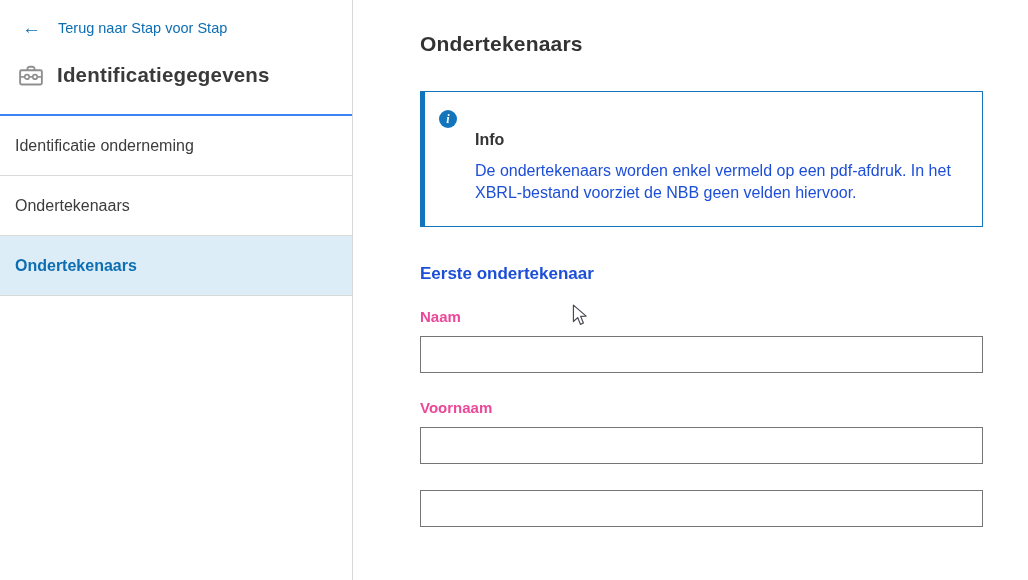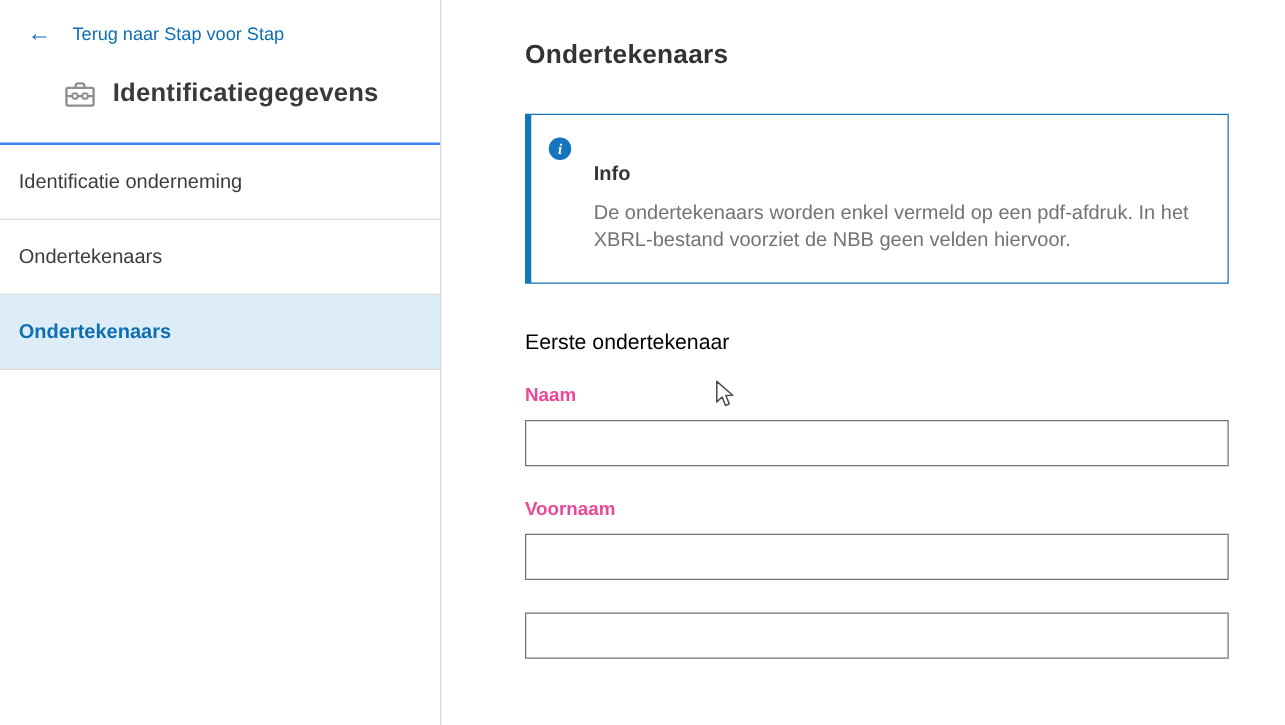--- a/index.html
+++ b/index.html
@@ -6,44 +6,44 @@
   html,body { width:1028px; height:580px; background:#ffffff; overflow:hidden;
               font-family:"Liberation Sans","DejaVu Sans",sans-serif; color:#333333; }
   .app { display:flex; width:1028px; height:580px; position:relative; }
 
   
   .sidebar { width:353px; min-width:353px; height:100%; border-right:1px solid #d7d7d7; background:#ffffff; }
   .sidebar-top { padding:20px 16px 24px 14px; }
   .back-link { display:flex; align-items:center; gap:17px; color:#0d6eb2; text-decoration:none;
                font-size:14.5px; cursor:pointer; padding-left:8px; }
   .back-arrow { font-size:19px; line-height:16px; }
-  .sidebar-title { display:flex; align-items:center; gap:9px; margin-top:24px;justify-content:center; }
+  .sidebar-title { display:flex; align-items:center; gap:9px; margin-top:24px; }
   .sidebar-title h2 { font-size:20.5px; font-weight:700; color:#3a3a3a; letter-spacing:0.2px; }
   .toolbox { width:34px; height:30px; display:flex; align-items:center; justify-content:center; }
 
   .nav { border-top:2px solid #3b82f6; }
   .nav-item { padding:20px 15px; font-size:16px; color:#3c3c3c; border-bottom:1px solid #d9d9d9;
               cursor:pointer; line-height:19px; }
   .nav-item.active { background:#ddedf8; color:#0d6eb2; font-weight:700; }
 
   
   .main { flex:1; padding:30px 45px 0 67px; }
   .content { width:563px; }
   .page-title { font-size:21px; font-weight:700; color:#333333; line-height:27px; margin-bottom:34px; letter-spacing:0.2px; }
 
   .info-box { display:flex; border:1px solid #1376bd; border-left:5px solid #1376bd;
               padding:16px 18px 22px 0; background:#ffffff; }
   .info-icon { width:18px; height:18px; min-width:18px; border-radius:50%; background:#1376bd; color:#ffffff;
                font-size:12px; font-weight:700; display:flex; align-items:center; justify-content:center;
                margin-left:14px; margin-top:2px; font-family:"Liberation Serif","DejaVu Serif",serif; font-style:italic; }
   .info-content { margin-left:18px; }
   .info-title { font-size:16px; font-weight:700; color:#333333; line-height:20px; margin-bottom:10px;margin-top:22px; }
-  .info-text { font-size:16px; color:#737373; line-height:22px; max-width:492px; }
+  .info-text { font-size:16px; color:#1d4ed8; line-height:22px; max-width:492px; }
 
-  .section-title { font-size:17px; font-weight:400; color:#000000; line-height:21px; margin-top:36px; margin-bottom:24px; }
+  .section-title { font-size:17px; font-weight:700; color:#1d4ed8; line-height:21px; margin-top:36px; margin-bottom:24px; }
 
   .field { margin-bottom:26px; }
   .field-label { display:block; font-size:15px; font-weight:700; color:#ec4899; line-height:18px; margin-bottom:10px; }
   .field-input { width:100%; height:37px; border:1px solid #757575; border-radius:0; background:#ffffff;
                  font-size:16px; padding:0 10px; color:#333333; outline:none;
                  font-family:"Liberation Sans","DejaVu Sans",sans-serif; }
 
   
   .cursor { position:absolute; left:572px; top:304px; pointer-events:none; z-index:10; }
 </style>

